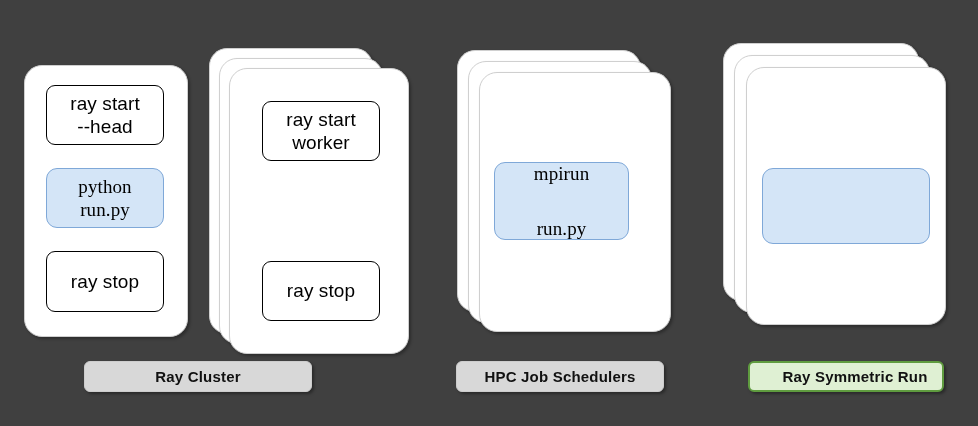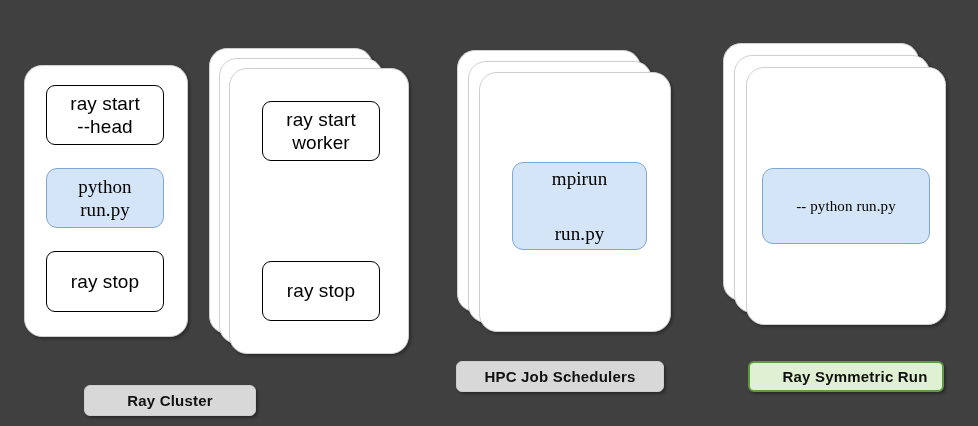--- a/index.html
+++ b/index.html
@@ -108,42 +108,41 @@
 
   <div class="cmd" style="left:262px; top:101px; width:118px; height:60px;">
     <span class="line">ray start</span>
     <span class="line">worker</span>
   </div>
 
   <div class="cmd" style="left:262px; top:261px; width:118px; height:60px;">
     <span class="line">ray stop</span>
   </div>
 
-  <div class="grouplabel grey" style="left:84px; top:361px; width:172px; height:31px;margin-top:24px;">
+  <div class="grouplabel grey" style="left:84px; top:361px; width:228px; height:31px;">
     <span>Ray Cluster</span>
   </div>
 
   <div class="card" style="left:457px; top:50px; width:184px; height:262px;"></div>
   <div class="card" style="left:468px; top:61px; width:184px; height:262px;"></div>
   <div class="card front" style="left:479px; top:72px; width:192px; height:260px;"></div>
 
-  <div class="cmd highlight" style="left:512px; top:162px; width:135px; height:88px;gap:32px;">
+  <div class="cmd highlight" style="left:494px; top:162px; width:135px; height:78px;gap:32px;">
     <span class="line">mpirun</span>
     <span class="line">run.py</span>
   </div>
 
   <div class="grouplabel grey" style="left:456px; top:361px; width:208px; height:31px;">
     <span>HPC Job Schedulers</span>
   </div>
 
   <div class="card" style="left:723px; top:43px; width:196px; height:258px;"></div>
   <div class="card" style="left:734px; top:55px; width:196px; height:258px;"></div>
   <div class="card front" style="left:746px; top:67px; width:200px; height:258px;"></div>
 
   <div class="cmd highlight" style="left:762px; top:168px; width:168px; height:76px;">
-    <span class="line small">-- python run.py</span>
   </div>
 
   <div class="grouplabel green" style="left:748px; top:361px; width:196px; height:31px;">
     <span>Ray Symmetric Run</span>
   </div>
 
 </div>
 
 </body></html>

